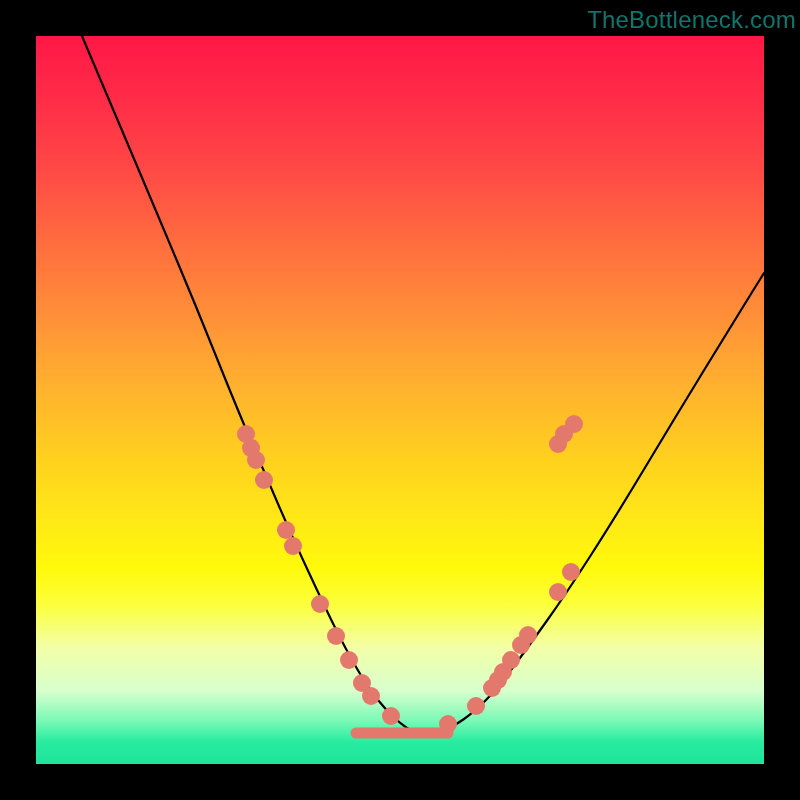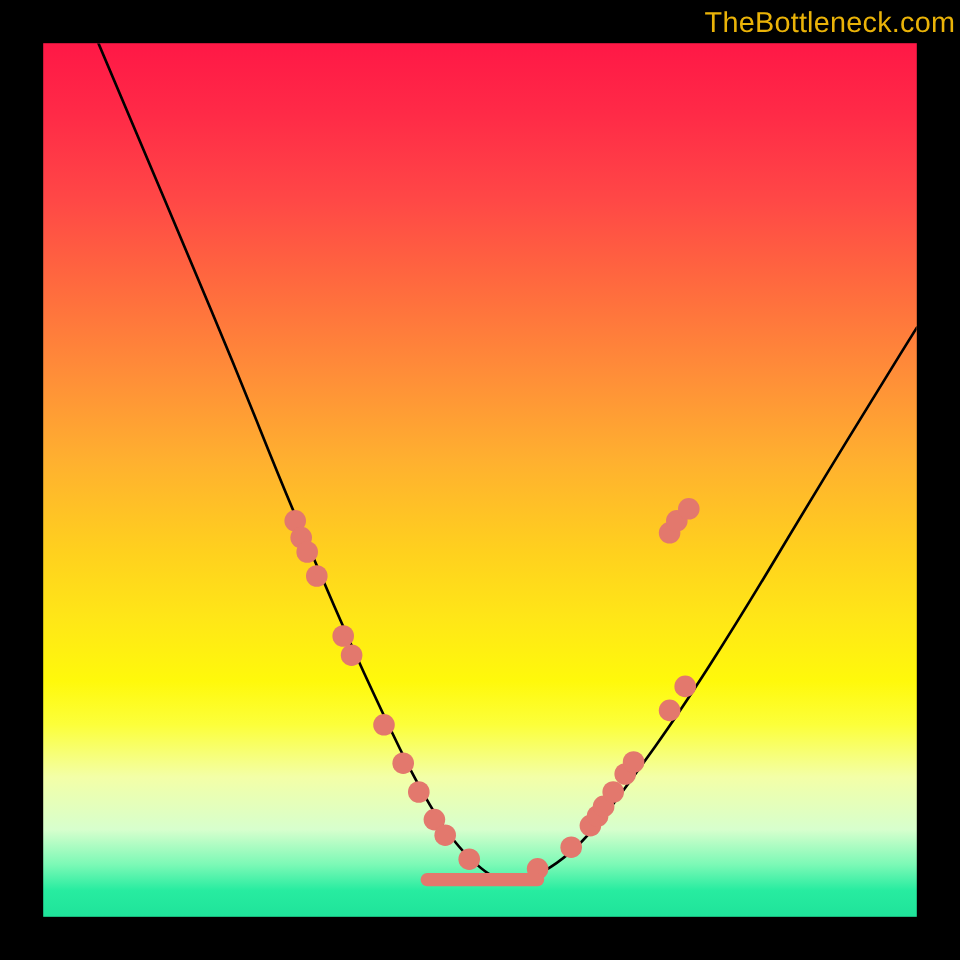--- a/index.html
+++ b/index.html
@@ -34,21 +34,21 @@
       #7cf9b6 94%,
       #27eca0 97%,
       #1fe39a 100%
     );
     overflow: hidden;
   }
   .watermark {
     position: absolute;
     right: 4px;
     top: 6px;
-    color: #eab308;
+    color: #0f766e;
     font-size: 24px;
     font-weight: 400;
     letter-spacing: 0.2px;
     z-index: 50;
   }
   svg.curve {
     position: absolute;
     left: 0;
     top: 0;
     width: 728px;

